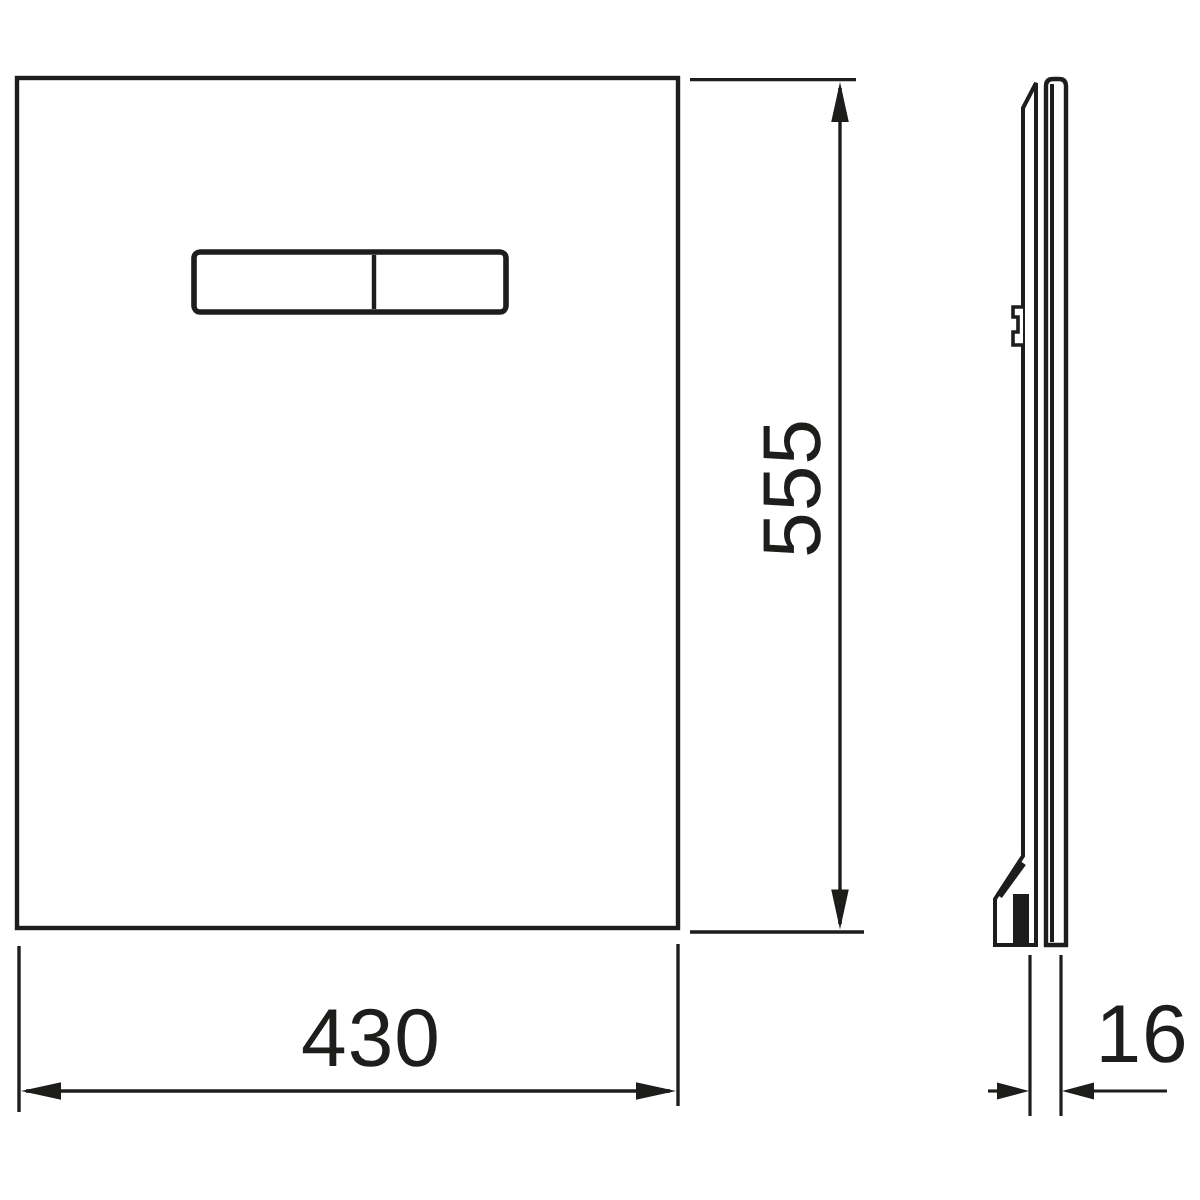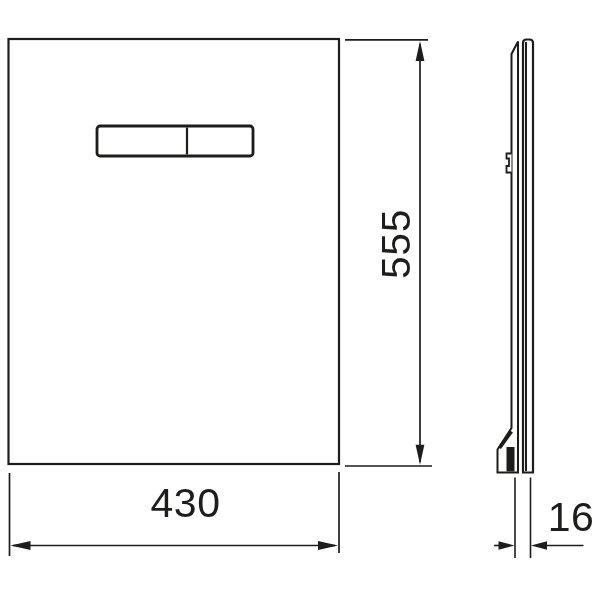--- a/index.html
+++ b/index.html
@@ -83,19 +83,19 @@
         <line x1="530.5" y1="477.5" x2="530.5" y2="558"></line>
         <line x1="494" y1="545.5" x2="500" y2="545.5"></line>
         <polygon points="514.5,545.5 498.5,541.2 498.5,549.8" fill="#1d1d1b" stroke="none"></polygon>
         <polygon points="531,545.5 547,541.2 547,549.8" fill="#1d1d1b" stroke="none"></polygon>
         <line x1="546" y1="545.5" x2="583.5" y2="545.5"></line>
       </g>
 
     </g>
   </svg>
 
-  <div class="dim-label" style="left:125.5px; top:483px; width:120px;text-align:center;">430</div>
+  <div class="dim-label" style="left:125.5px; top:499px; width:120px;text-align:center;">430</div>
 
   <div class="dim-label vertical" style="left:395.5px; top:244px;">555</div>
 
   <div class="dim-label" style="left:531px; top:497px; width:80px;">16</div>
 
 </div>
 
 </body></html>

